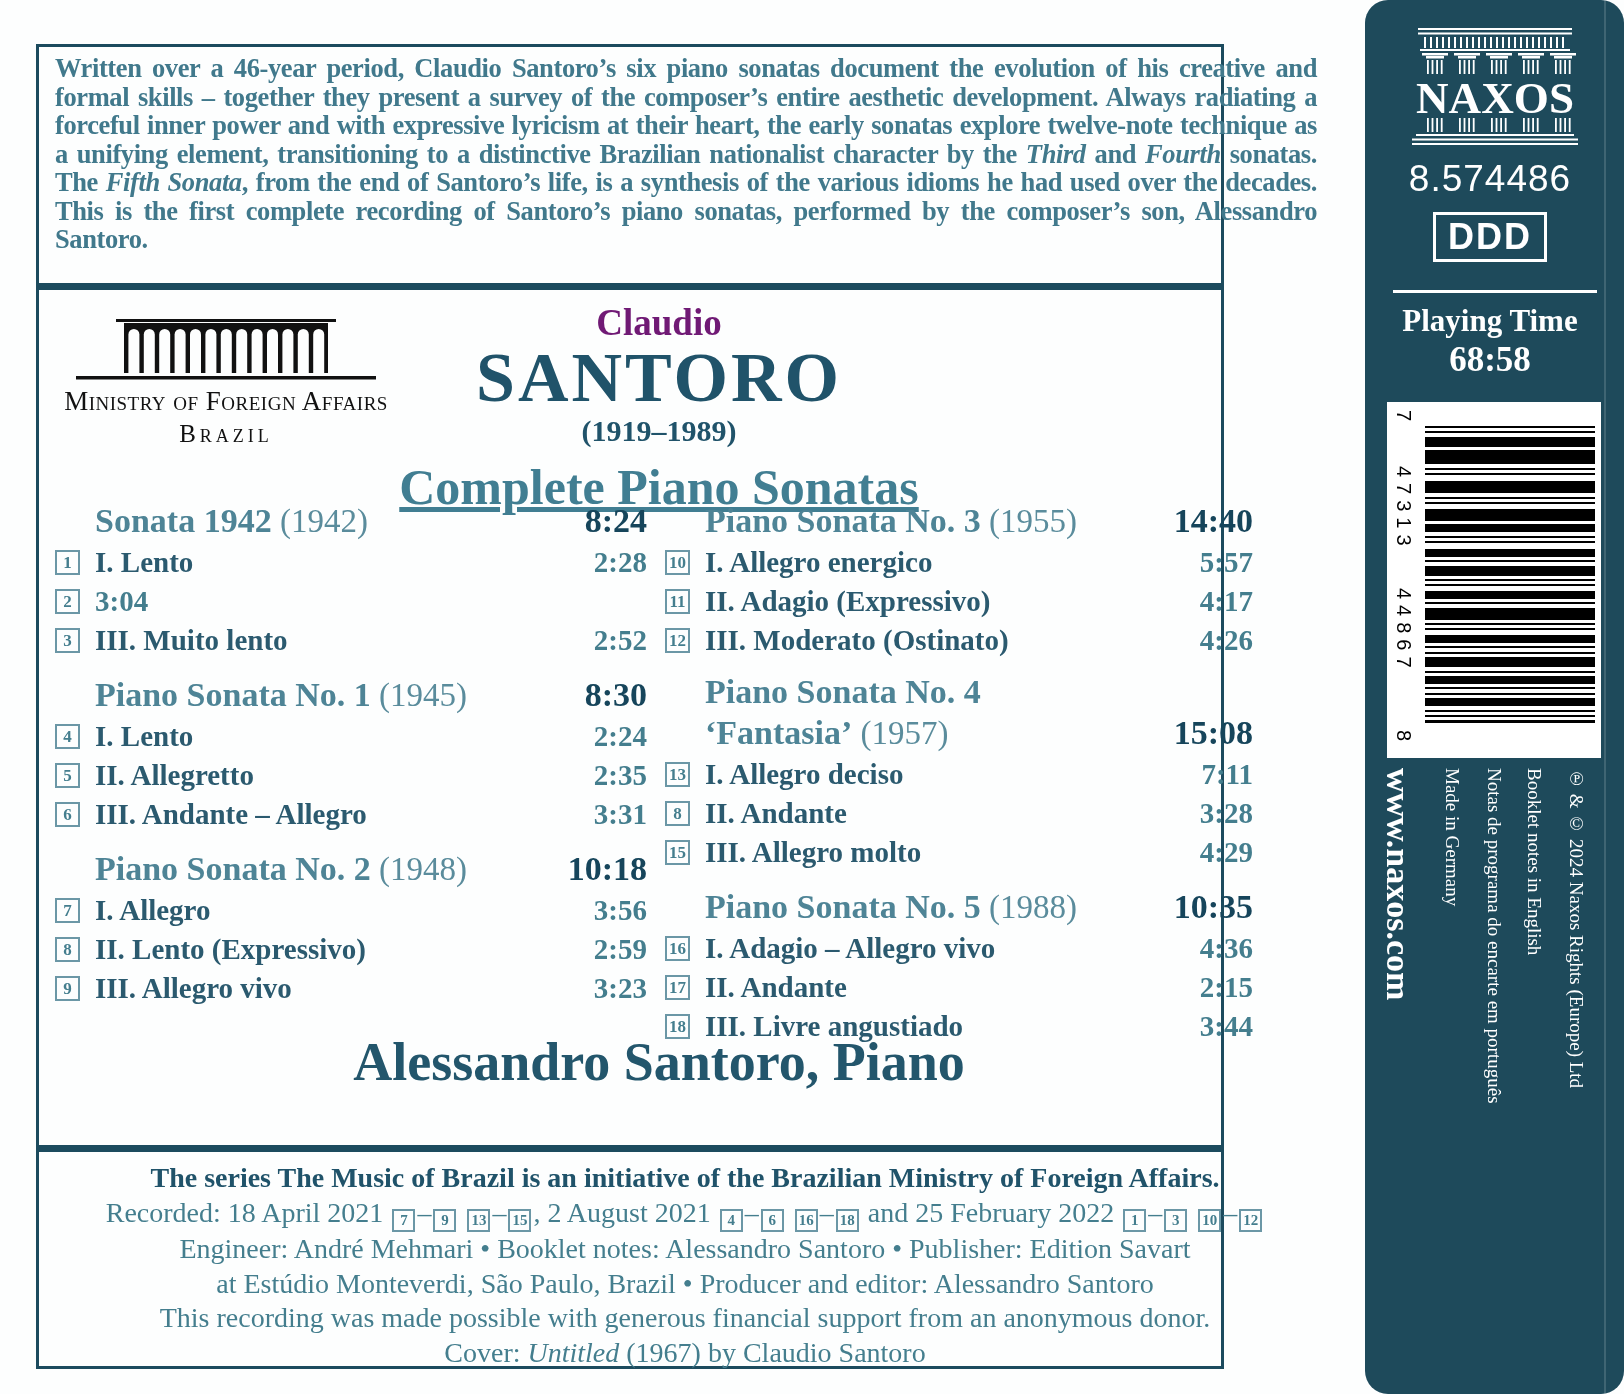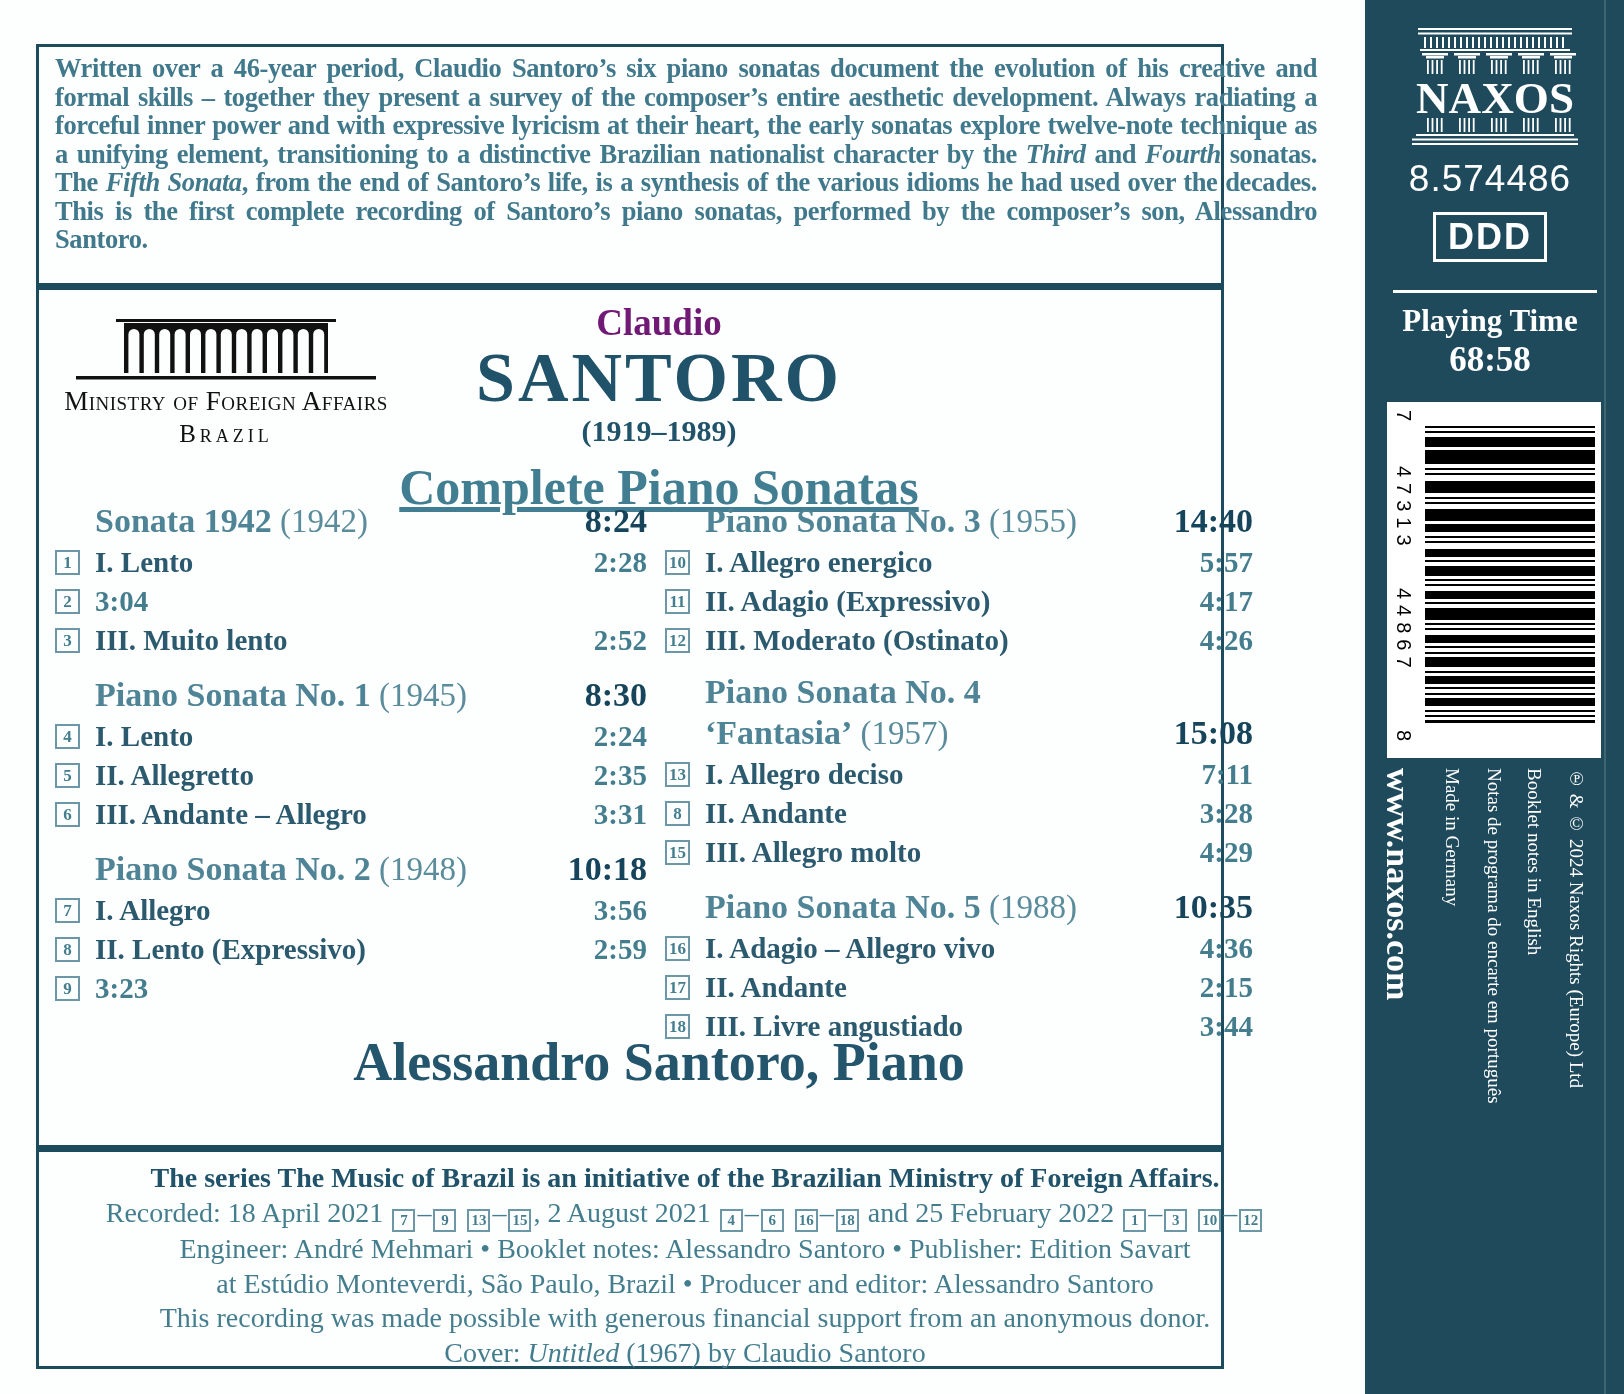--- a/index.html
+++ b/index.html
@@ -62,21 +62,21 @@
 
   
   .credits { position:absolute; left:0; top:1112px; width:1292px; text-align:center; }
   .credit-series { font-size:28px; font-weight:bold; color:#20536a; line-height:37px; }
   .credit-line { font-size:28px; color:#447e8e; line-height:34.5px; }
   .credit-line i { font-style:italic; }
   .credit-line .tbox { width:23px; height:23px; border-width:2px; font-size:15px;
     vertical-align:-3px; margin:0 2px; }
 
   
-  .sidebar { position:absolute; left:1365px; top:0; width:259px; height:1394px; background:#1e4a5b; }
+  .sidebar { position:absolute; left:1365px; top:0; width:259px; height:1394px; background:#1e4a5b;border-radius:23px; }
   .sidebar::after { content:''; position:absolute; right:18px; top:0; bottom:0; width:2px; background:rgba(255,255,255,0.15); }
   .naxos-logo { position:absolute; left:45px; top:28px; }
   .catalog { position:absolute; left:0; top:158px; width:250px; text-align:center;
     font-family:"Liberation Sans", sans-serif; font-size:37px; color:#fff; letter-spacing:1px; }
   .format-badge { position:absolute; top:212px; left:125px; transform:translateX(-50%);
     border:3px solid #fff; padding:1px 12px; font-family:"Liberation Sans", sans-serif;
     font-weight:bold; font-size:36px; color:#fff; letter-spacing:2px; }
   .sidebar-divider { position:absolute; left:28px; top:290px; width:204px; height:3px; background:#fff; }
   .pt-label { position:absolute; left:0; top:303px; width:250px; text-align:center;
     font-size:31px; font-weight:bold; color:#fff; }
@@ -202,20 +202,21 @@
               <span class="track-title">I. Allegro</span>
               <span class="track-time">3:56</span>
             </div>
             <div class="track-row">
               <span class="tbox">8</span>
               <span class="track-title">II. Lento (Expressivo)</span>
               <span class="track-time">2:59</span>
             </div>
             <div class="track-row">
               <span class="tbox">9</span>
+              <span class="track-title">III. Allegro vivo</span>
               <span class="track-time">3:23</span>
             </div>
           </div>
         </div>
       <div class="works-col right">
           <div class="work">
             <div class="work-header">
               <span class="work-title">Piano Sonata No. 3<span class="work-year">&nbsp;(1955)</span></span>
               <span class="work-duration">14:40</span>
             </div>

